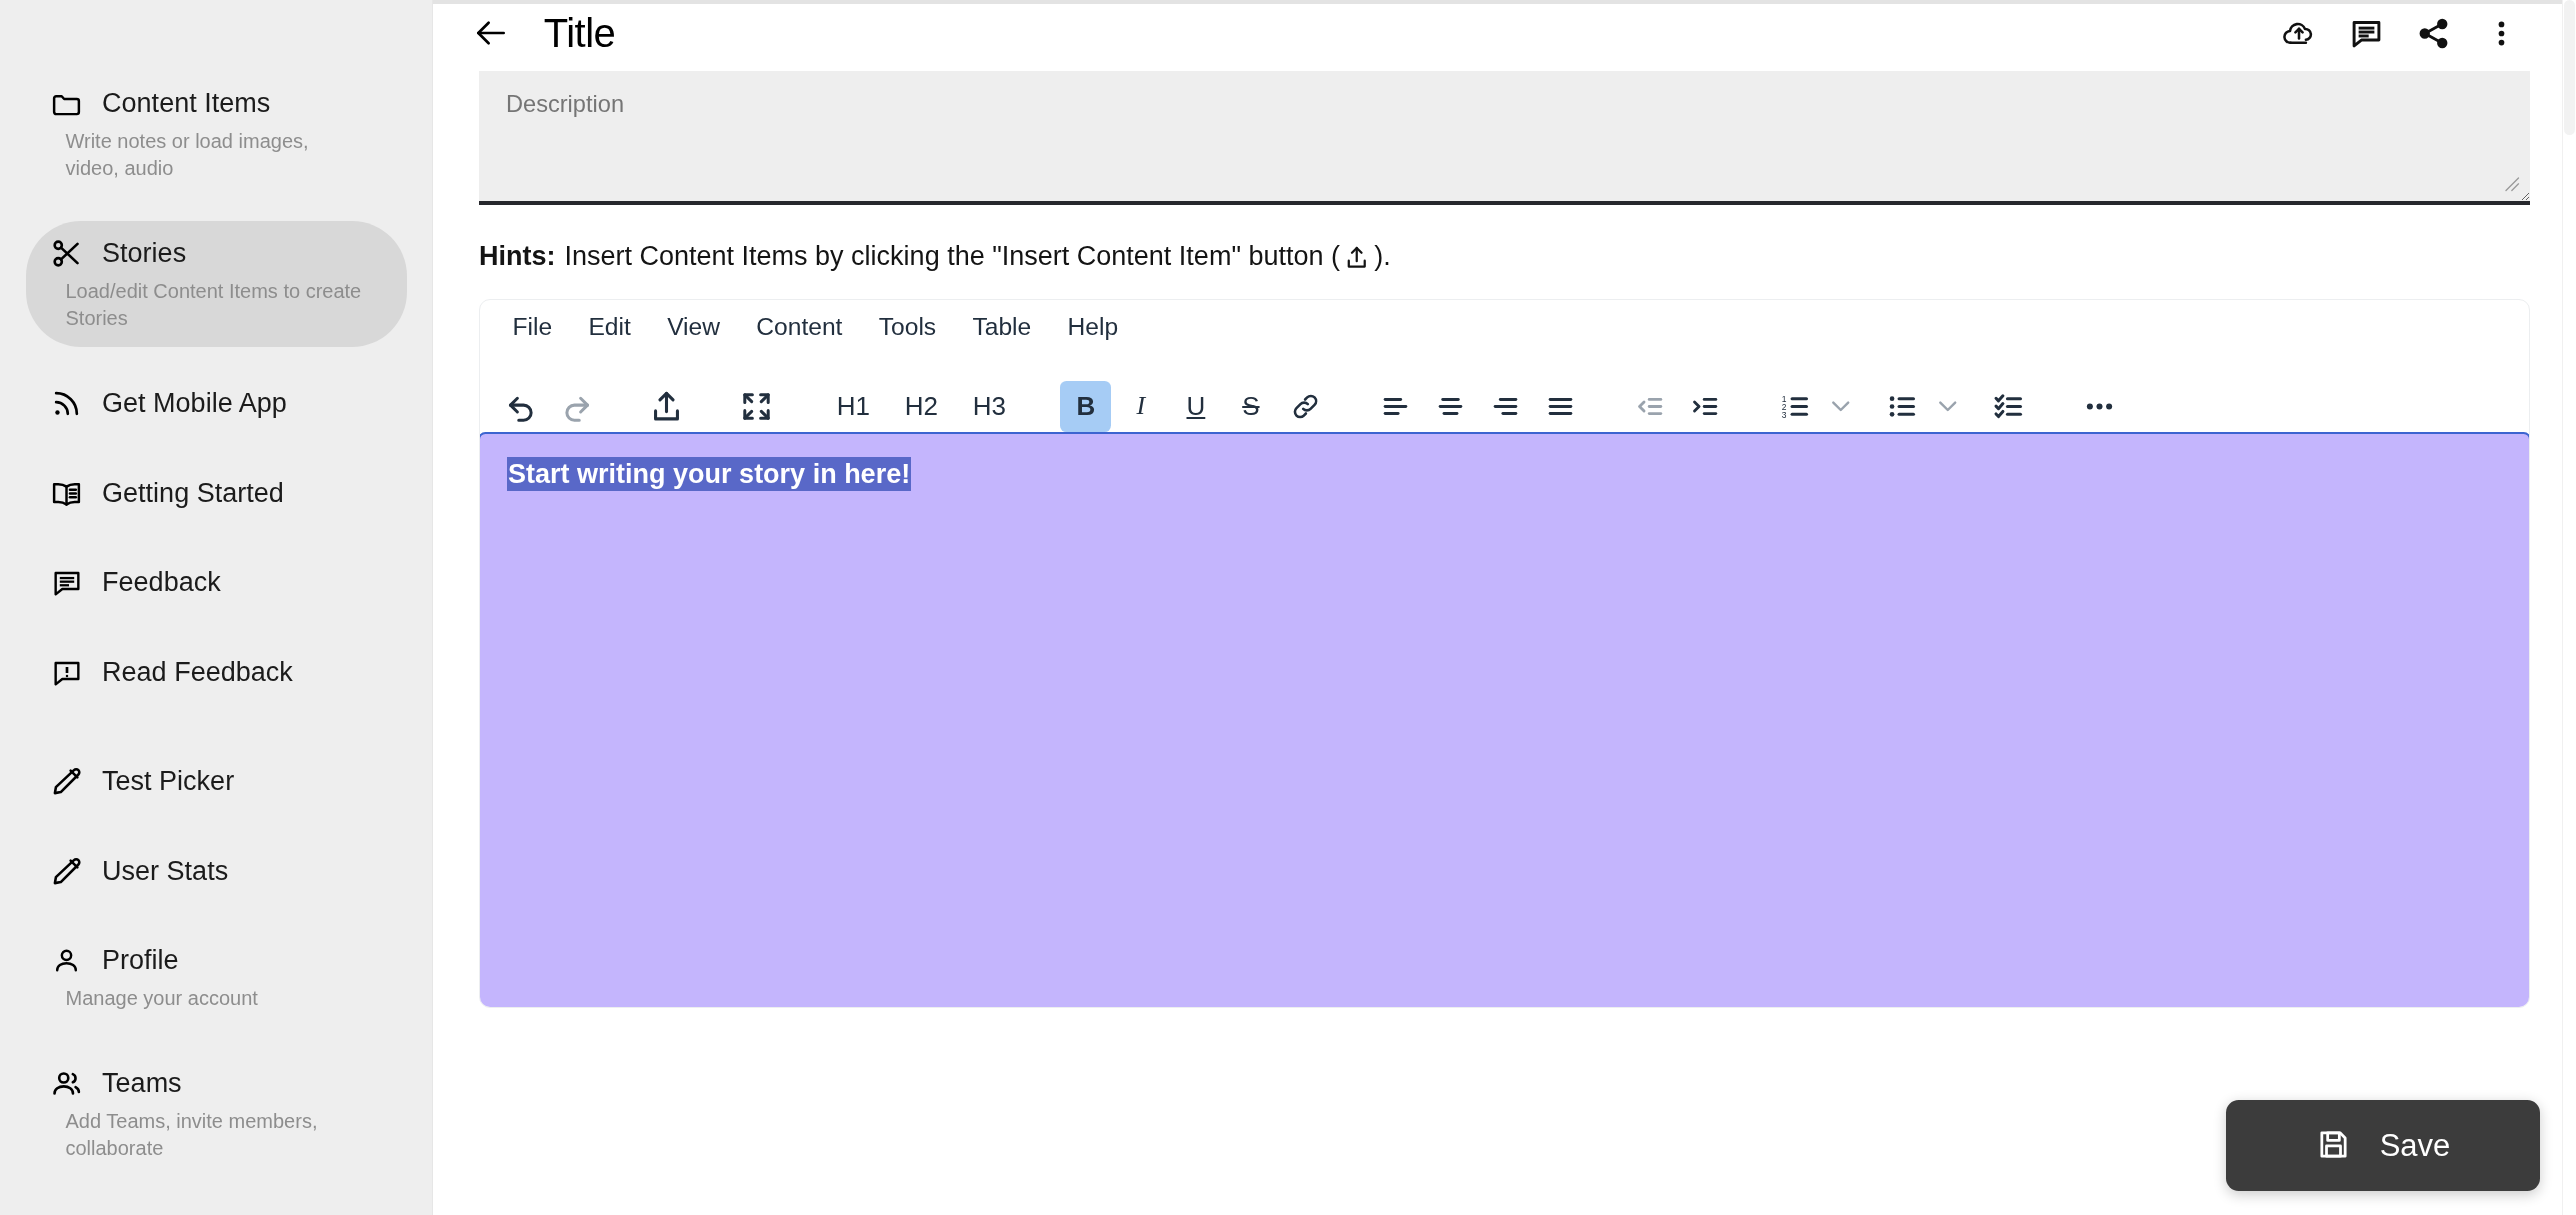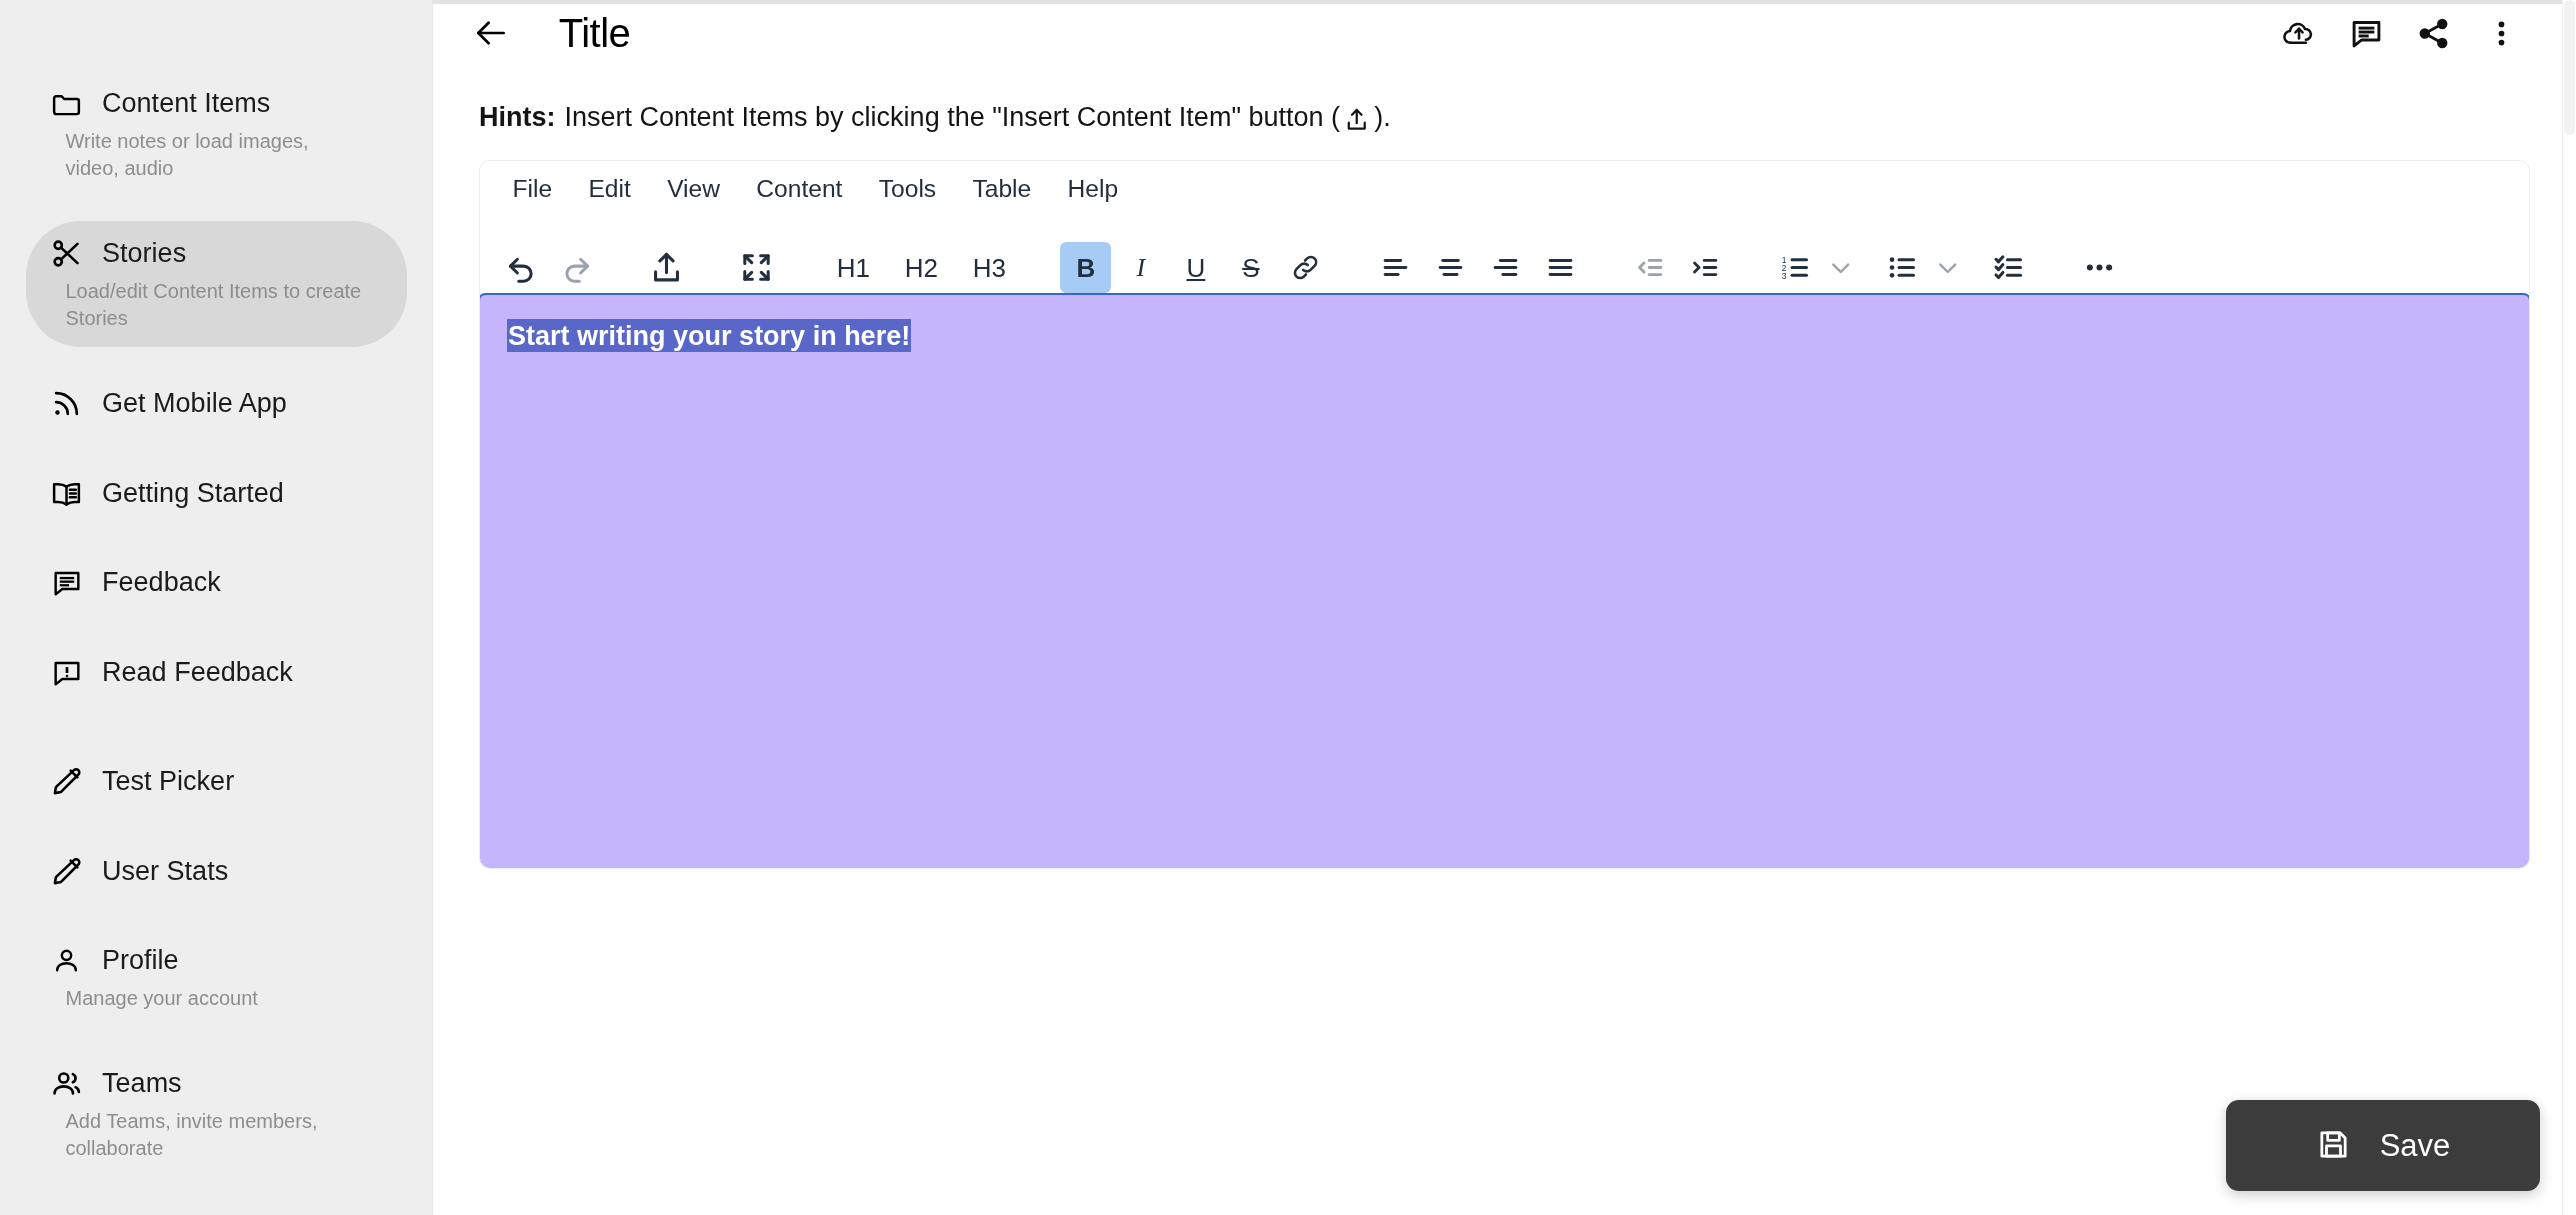--- a/index.html
+++ b/index.html
@@ -87,21 +87,21 @@
   }
   .back-btn {
     width: 51px; height: 51px;
     display: flex; align-items: center; justify-content: center;
     cursor: pointer; color: #000;
     margin-left: 12.7px;
   }
   .page-title {
     font-size: 40px;
     color: #000;
-    margin-left: 42px;
+    margin-left: 27px;
     letter-spacing: -0.5px;
   }
   .topbar-actions {
     margin-left: auto;
     display: flex;
     align-items: center;
     gap: 25.5px;
     padding-right: 9px;
   }
   .tb-icon {
@@ -498,20 +498,29 @@
         <div class="tb-icon">
           <svg width="31" height="31" viewBox="0 0 24 24" fill="currentColor">
               <circle cx="12" cy="5" r="2.2"></circle>
               <circle cx="12" cy="12" r="2.2"></circle>
               <circle cx="12" cy="19" r="2.2"></circle>
             </svg>
         </div>
       </div>
     </div>
 
+    <div class="desc-wrap">
+      <div class="desc-holder">
+        <textarea class="desc-box" placeholder="Description" style=""></textarea>
+        <svg class="resize-grip" viewBox="0 0 24 24" fill="none" stroke="#555" stroke-width="1.6" stroke-linecap="round">
+            <line x1="21" y1="6" x2="6" y2="21"></line>
+            <line x1="21" y1="13" x2="13" y2="21"></line>
+          </svg>
+      </div>
+    </div>
 
     <div class="hints">
       <b>Hints:</b>
       <span>Insert Content Items by clicking the "Insert Content Item" button (</span>
       <span class="hint-icon">
         <svg width="25.5" height="27" viewBox="0 0 24 24" fill="none" stroke="currentColor" stroke-width="2.1" stroke-linecap="round" stroke-linejoin="round">
             <polyline points="7.5,7.5 12,3 16.5,7.5"></polyline>
             <line x1="12" y1="3" x2="12" y2="15.5"></line>
             <polyline points="4.5,15 4.5,20.5 19.5,20.5 19.5,15"></polyline>
           </svg>

